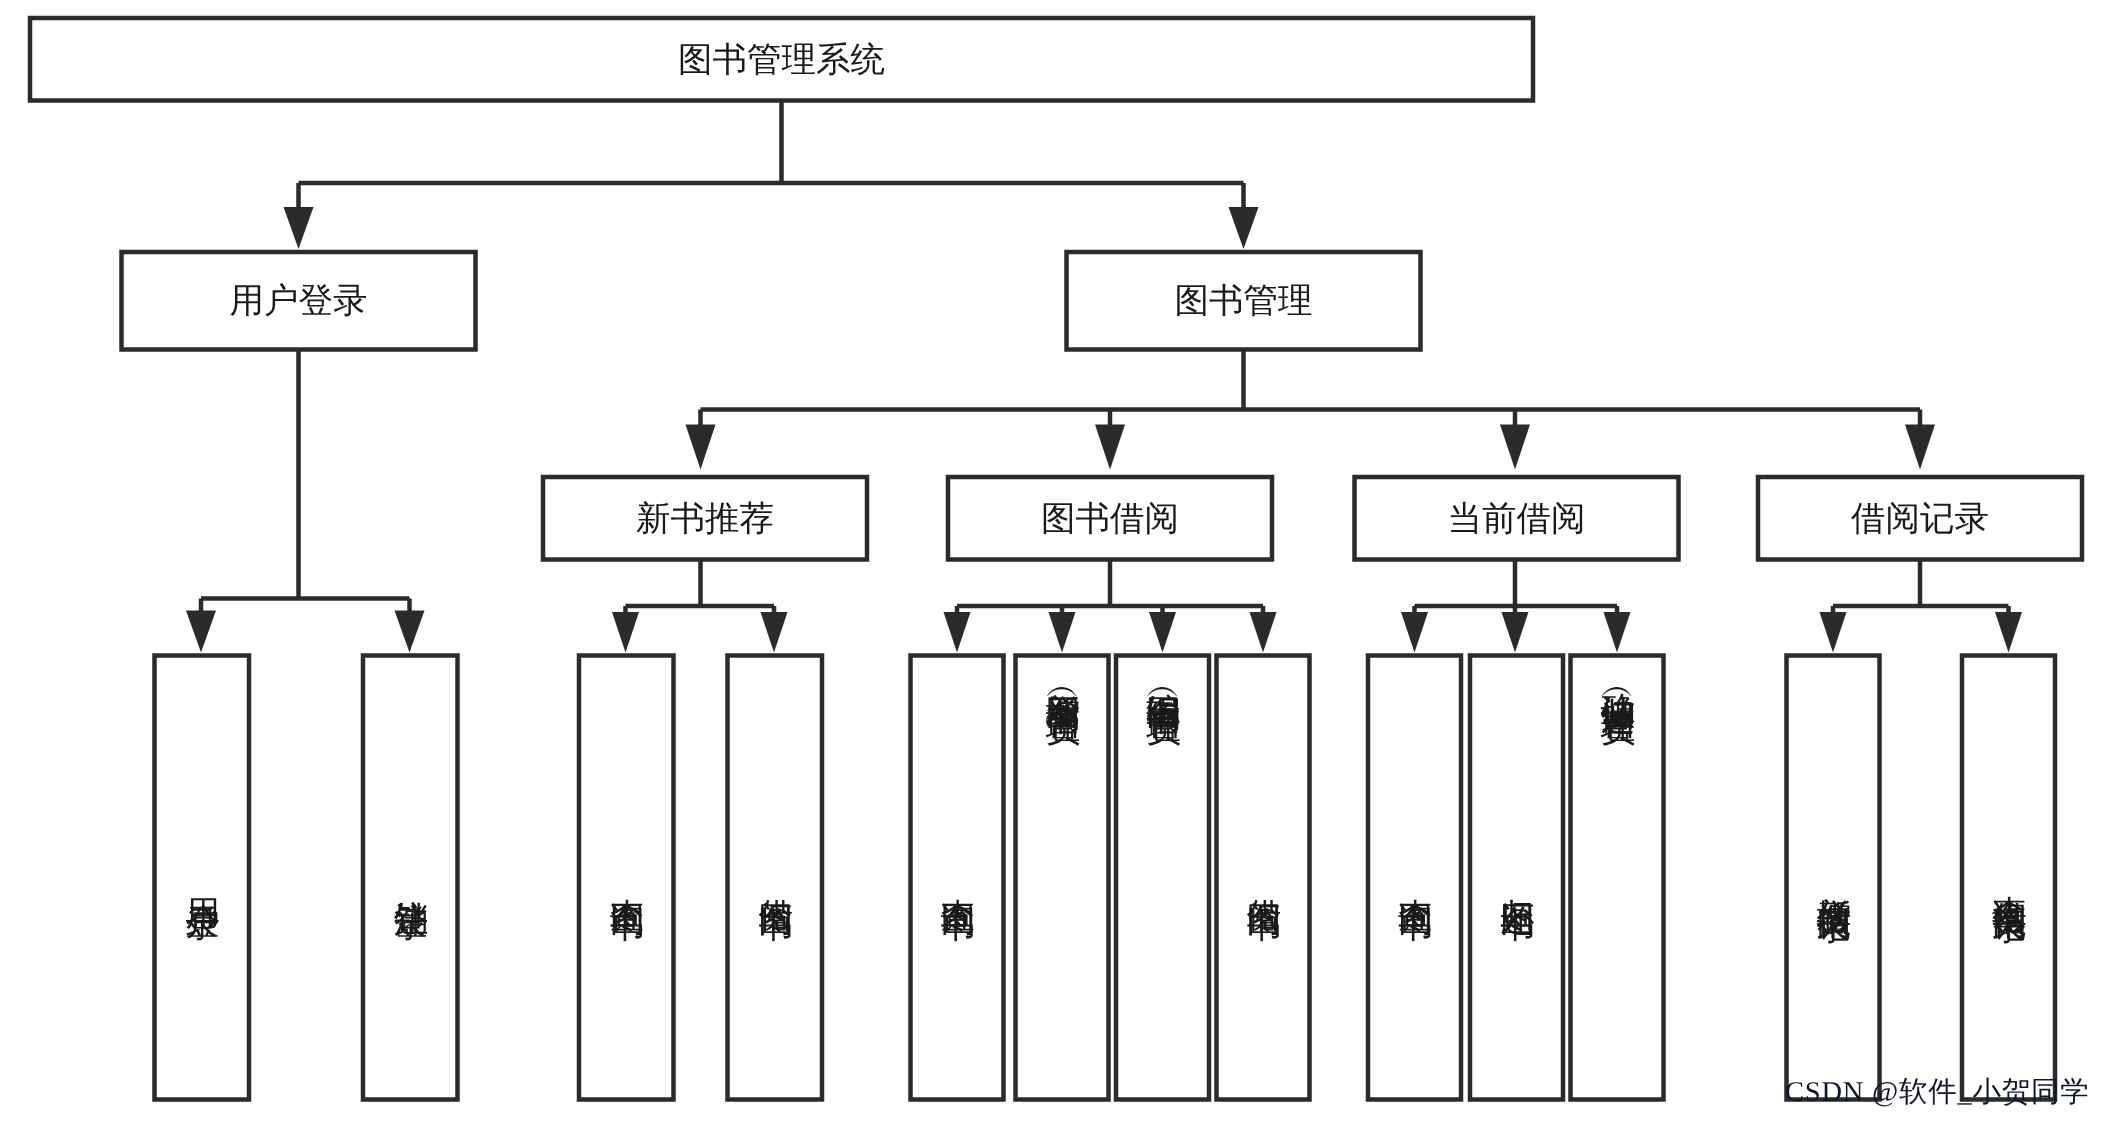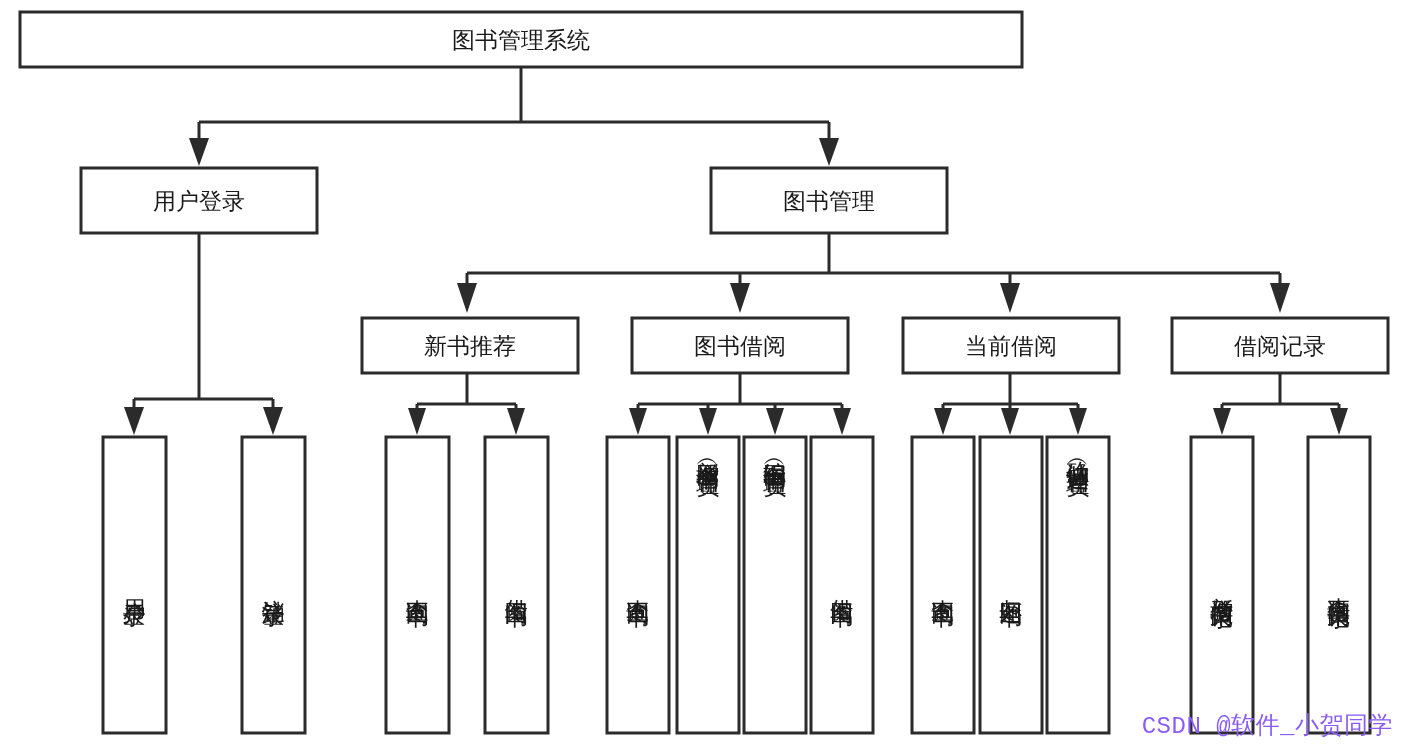--- a/index.html
+++ b/index.html
@@ -61,23 +61,23 @@
     font-size: 23px;
     line-height: 1.06;
     color: #1a1a1a;
     letter-spacing: 2px;
     white-space: nowrap;
   }
   .watermark {
     position: absolute;
     right: 12px;
     bottom: 6px;
-    font-family: Liberation Mono, monospace;
-    font-size: 24px;
-    color: #8b5cf6;
+    font-family: Liberation Serif, serif;
+    font-size: 19px;
+    color: #0f172a;
     letter-spacing: 0.5px;
     user-select: none;
   }
 </style>
 </head>
 <body>
 
 <div id="diagram-root">
 
   <svg class="diagram" viewBox="0 0 1405 747">

